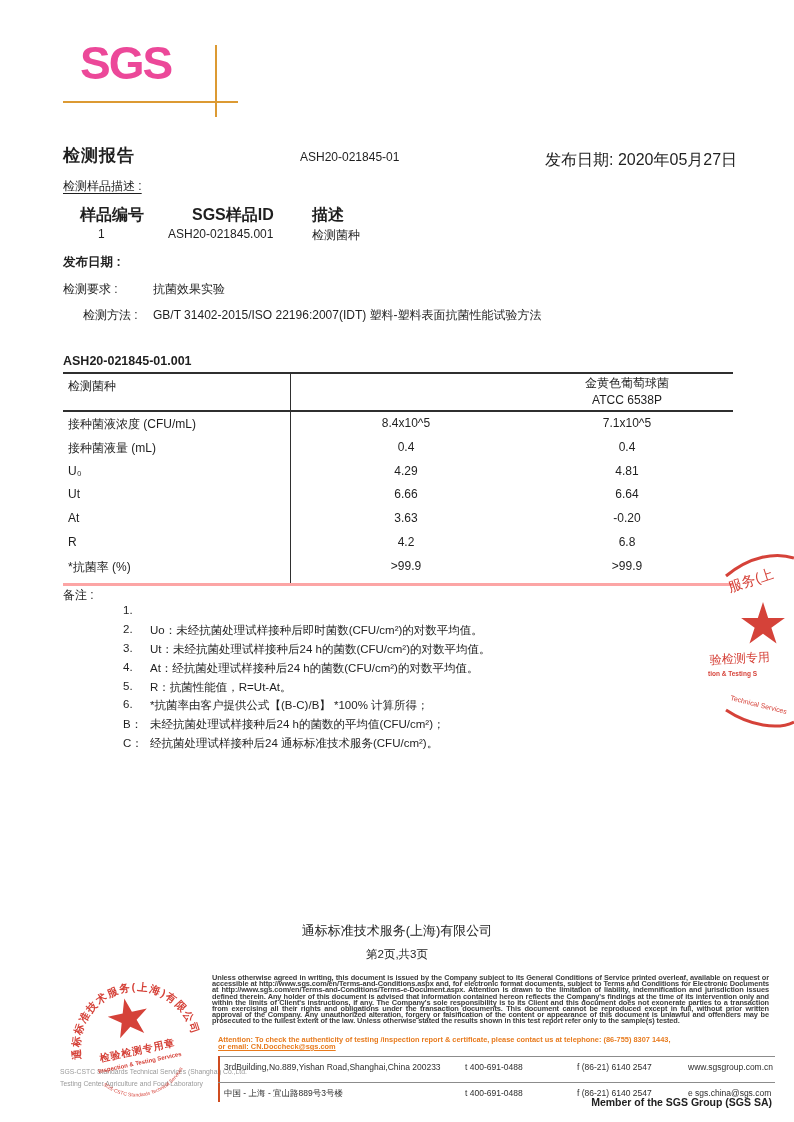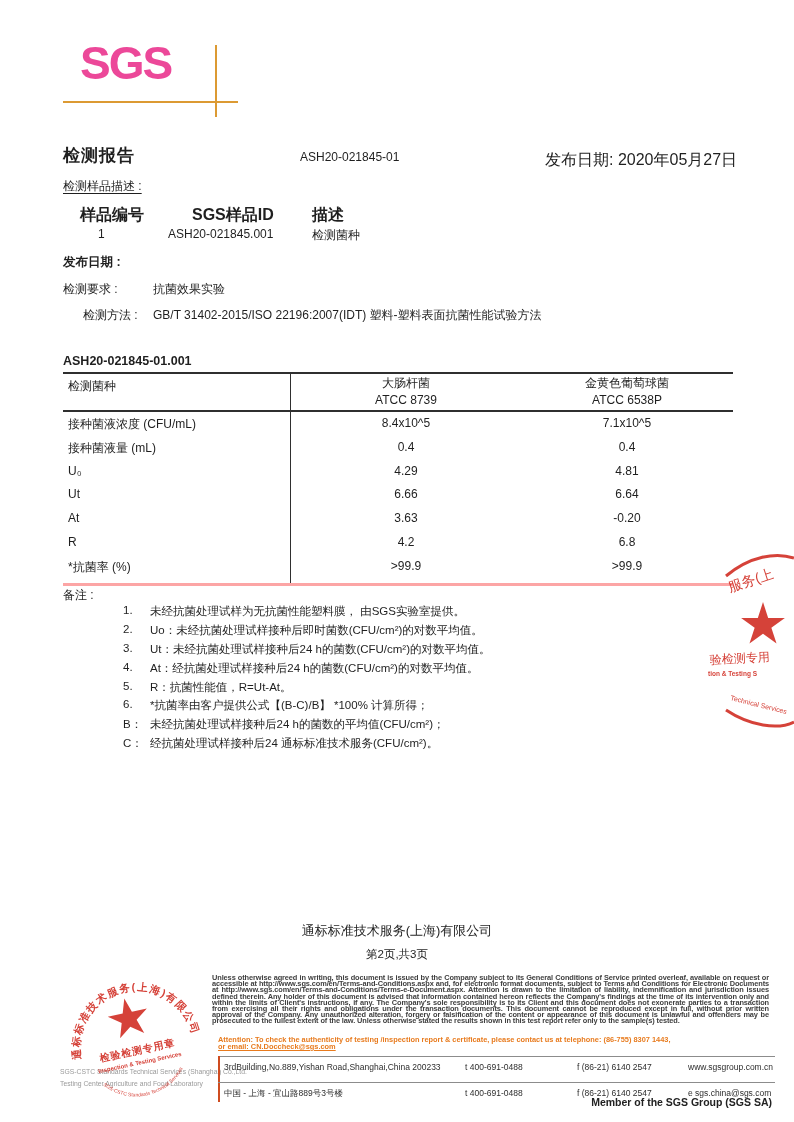--- a/index.html
+++ b/index.html
@@ -81,24 +81,20 @@
   <div class="abs meta-label" style="left:63px;top:281px;">检测要求 :</div>
   <div class="abs meta-value" style="left:153px;top:281px;">抗菌效果实验</div>
   <div class="abs meta-label" style="left:63px;top:307px;margin-left:20px;">检测方法 :</div>
   <div class="abs meta-value" style="left:153px;top:307px;">GB/T 31402-2015/ISO 22196:2007(IDT)  塑料-塑料表面抗菌性能试验方法</div>
 
   <div class="abs rt-title">ASH20-021845-01.001</div>
   <div class="abs rtable">
     <div class="vdiv"></div>
     <div class="rt-header">
       <div class="rt-h1">检测菌种</div>
-      <div class="rt-h2">
-        <div>大肠杆菌</div>
-        <div>ATCC 8739</div>
-      </div>
       <div class="rt-h3">
         <div>金黄色葡萄球菌</div>
         <div>ATCC 6538P</div>
       </div>
     </div>
     <div class="rt-rows">
       <div class="rt-row">
         <div class="rt-label">接种菌液浓度 (CFU/mL)</div>
         <div class="rt-v1">8.4x10^5</div>
         <div class="rt-v2">7.1x10^5</div>
@@ -133,21 +129,20 @@
         <div class="rt-v1">&gt;99.9</div>
         <div class="rt-v2">&gt;99.9</div>
       </div>
     </div>
   </div>
 
   <div class="abs notes-heading">备注 :</div>
   <div class="abs notes">
     <div class="note-item">
       <span class="note-no">1.</span>
-      <span class="note-text">未经抗菌处理试样为无抗菌性能塑料膜， 由SGS实验室提供。</span>
     </div>
     <div class="note-item">
       <span class="note-no">2.</span>
       <span class="note-text">Uo：未经抗菌处理试样接种后即时菌数(CFU/cm²)的对数平均值。</span>
     </div>
     <div class="note-item">
       <span class="note-no">3.</span>
       <span class="note-text">Ut：未经抗菌处理试样接种后24 h的菌数(CFU/cm²)的对数平均值。</span>
     </div>
     <div class="note-item">

